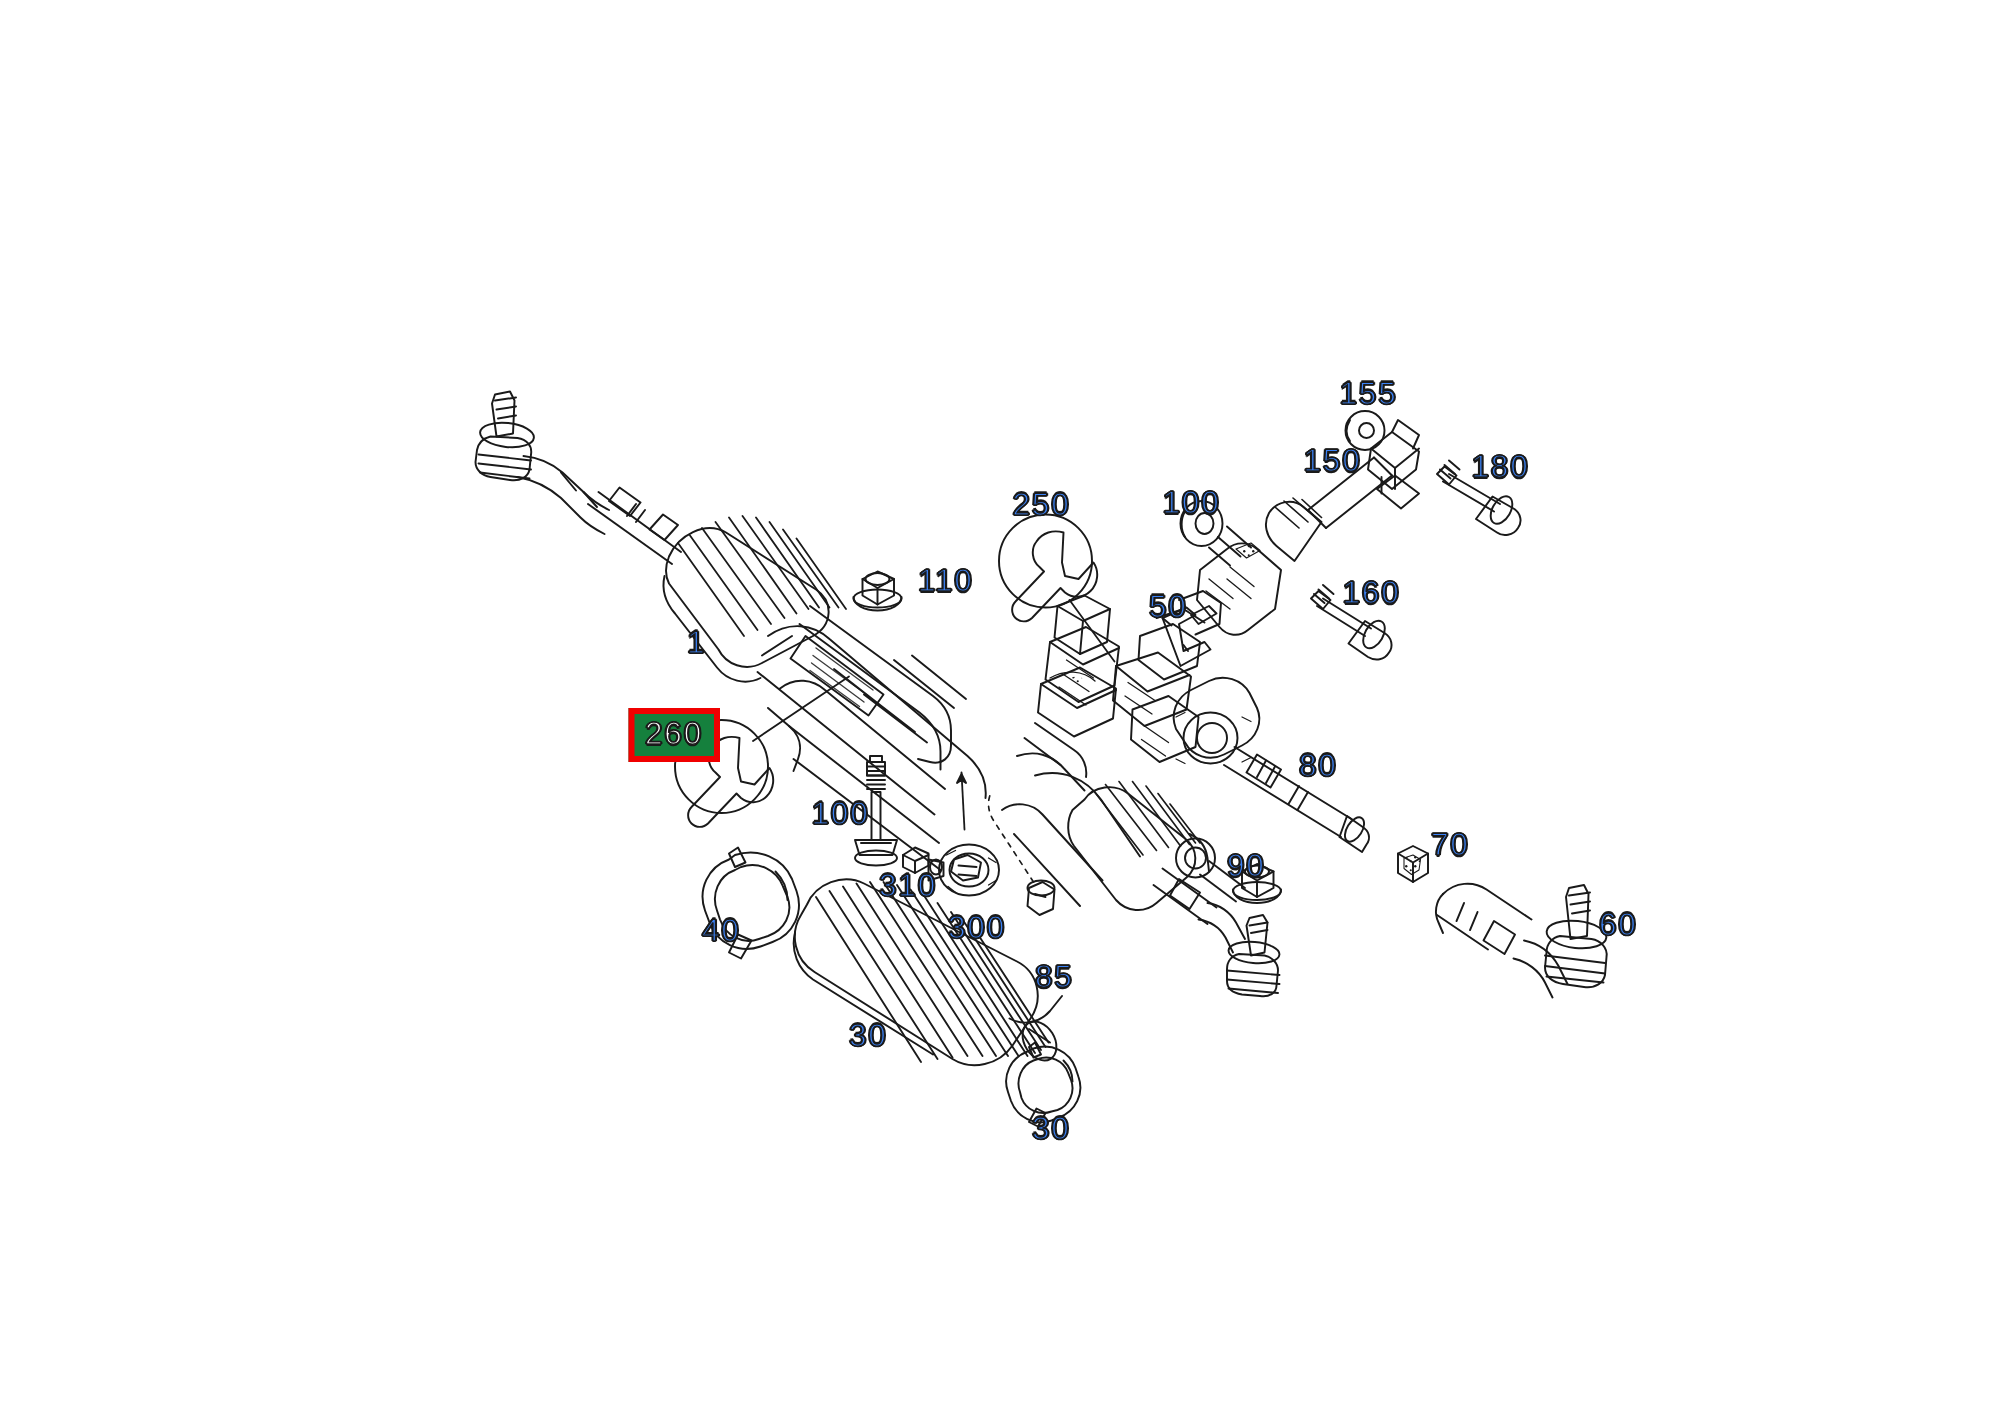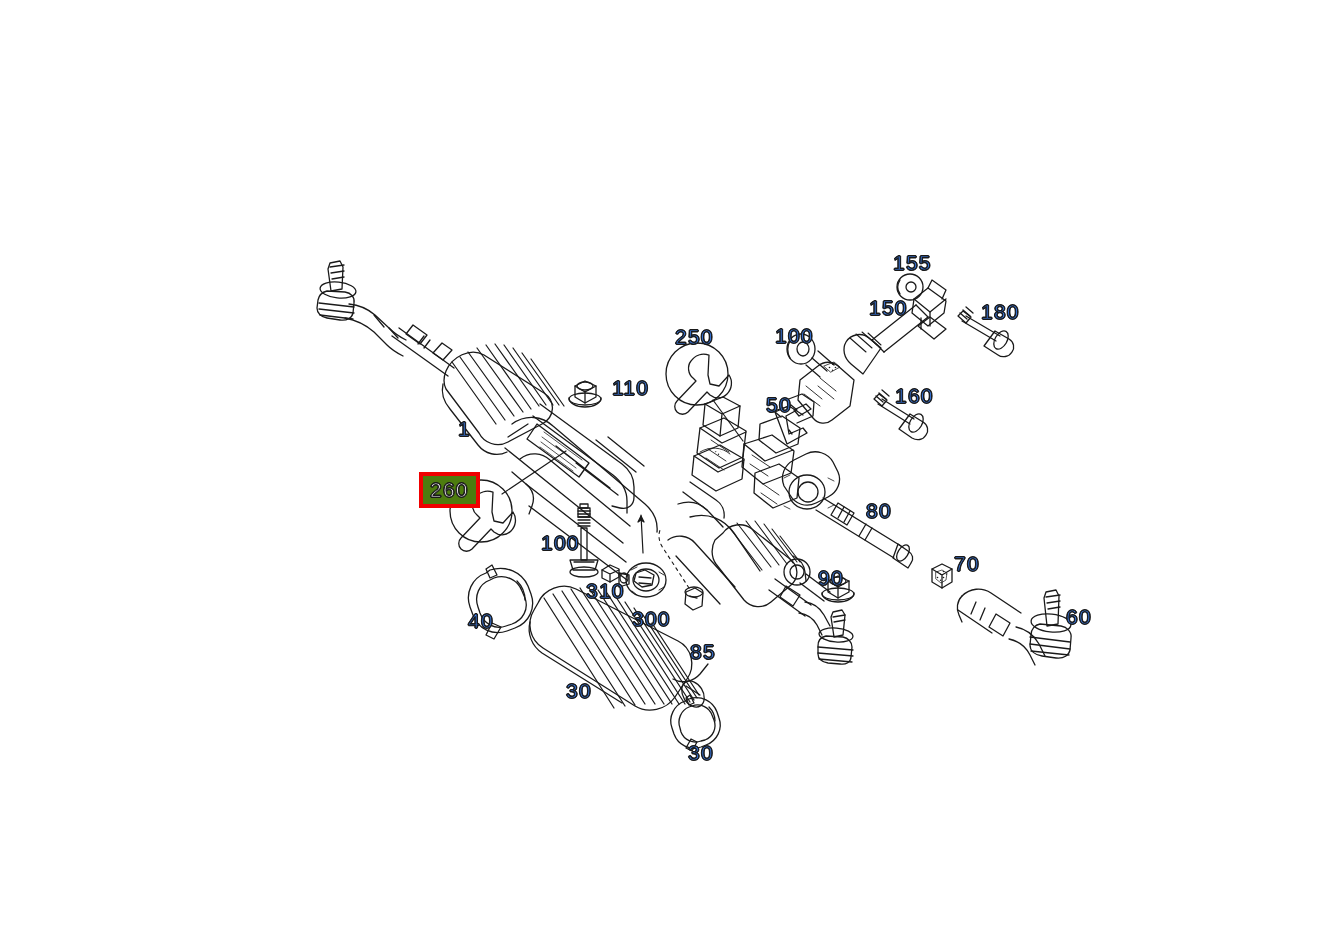--- a/index.html
+++ b/index.html
@@ -40,21 +40,21 @@
     -webkit-text-stroke: 1px #1a1a1a;
     text-shadow:
       -1px 0 0 #1a1a1a, 1px 0 0 #1a1a1a,
       0 -1px 0 #1a1a1a, 0 1px 0 #1a1a1a;
     white-space: nowrap;
     line-height: 1;
     user-select: none;
   }
   .callout.highlighted {
     border: 4px solid #f00000;
-    background: #4d7c0f;
+    background: #15803d;
     padding: 3px 7px 4px 7px;
     color: #ffffff;
     box-sizing: border-box;
   }
 </style>
 </head>
 <body>
 
 <div id="diagram-root">
 

